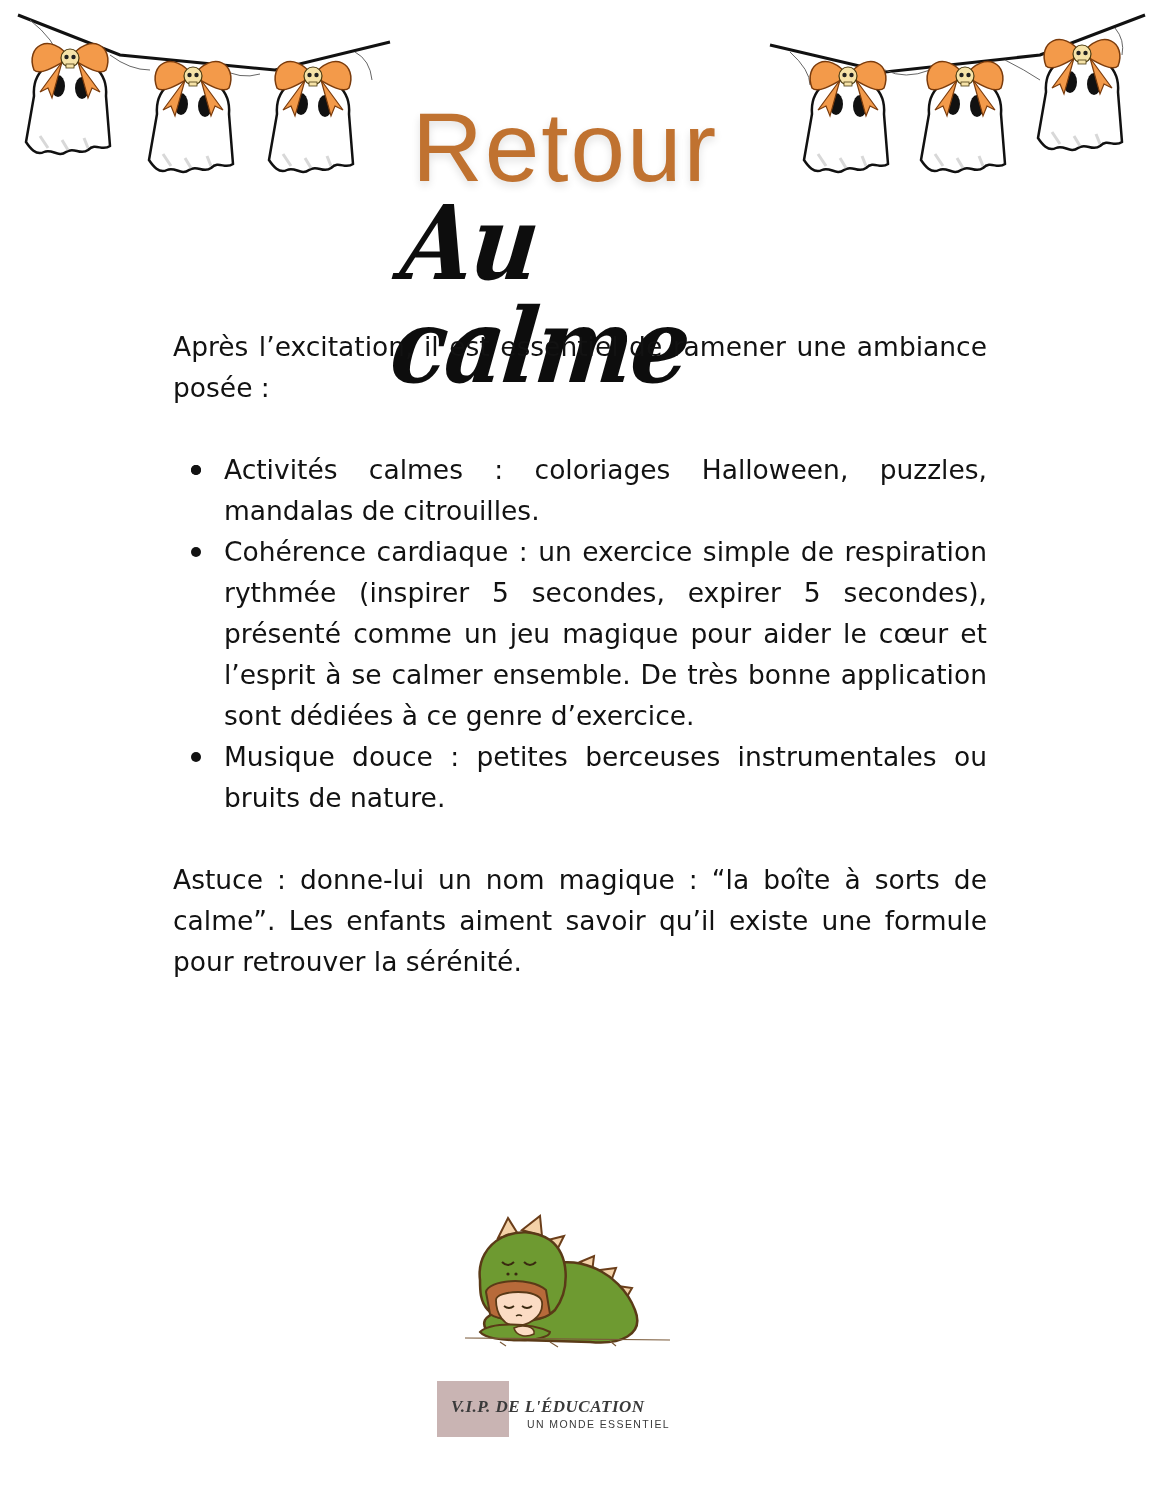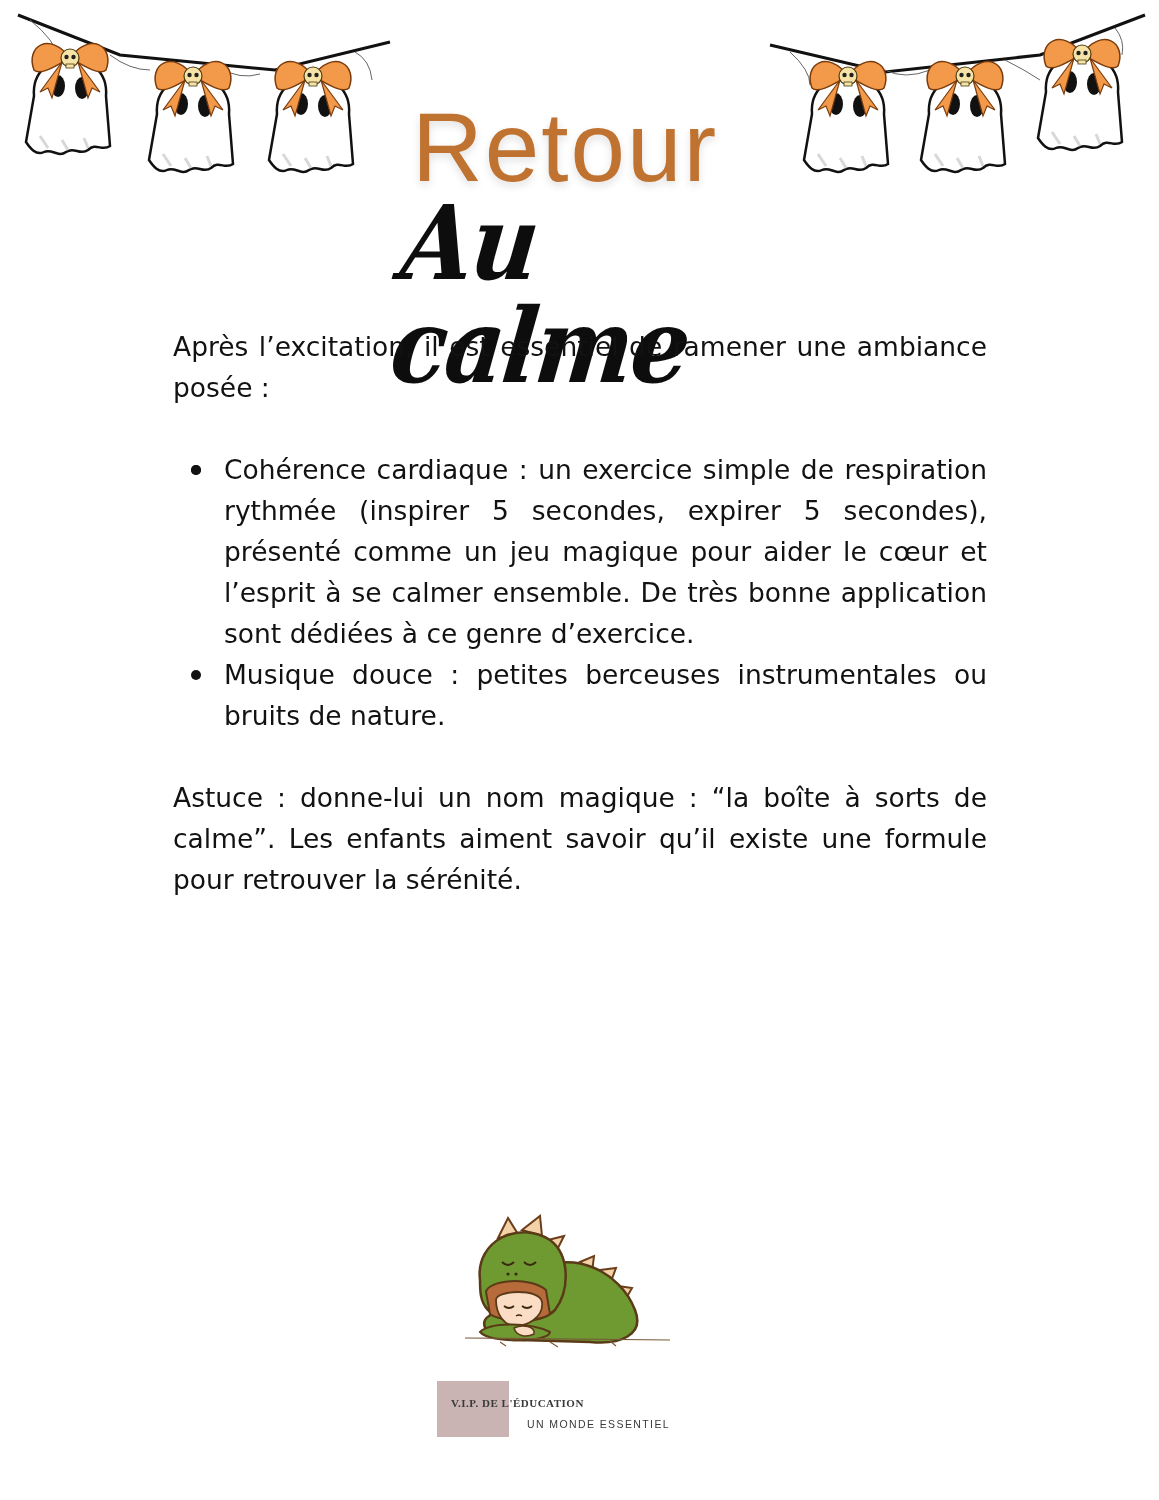--- a/index.html
+++ b/index.html
@@ -32,21 +32,21 @@
     .intro { margin-bottom: 41px !important; }
     ul.items { list-style: none; margin: 41px 0 41px 0; padding: 0; }
     ul.items li { position: relative; padding-left: 51px; text-align: justify; }
     ul.items li .bullet { position: absolute; left: 18px; top: 16px; width: 10px; height: 10px; border-radius: 50%; background: #121212; }
     .tip { margin-top: 41px !important; }
 
     .mascot { position: absolute; left: 460px; top: 1210px; width: 220px; height: 140px; }
 
     .logo { position: absolute; left: 437px; top: 1381px; width: 270px; height: 58px; }
     .logo-square { position: absolute; left: 0; top: 0; width: 72px; height: 56px; background: #c9b4b3; }
-    .logo-main { position: absolute; left: 14px; top: 16px; font-family: "Liberation Serif", serif; font-size: 11px; font-weight: 700; color: #3a3a3a; letter-spacing: 0.5px; white-space: nowrap; }
+    .logo-main { position: absolute; left: 14px; top: 16px; font-family: "Liberation Serif", serif; font-size: 17px; font-weight: 700; color: #3a3a3a; letter-spacing: 0.5px; white-space: nowrap; font-style: italic; }
     .logo-sub { position: absolute; left: 90px; top: 37px; font-family: "Liberation Sans", sans-serif; font-size: 10.5px; color: #3a3a3a; letter-spacing: 1.4px; white-space: nowrap; }
   </style>
 </head>
 <body>
 
 <div class="garland" id="garland-left">
   <svg width="400" height="180" viewBox="0 0 400 180">
     <defs>
       <g id="ghost">
 
@@ -115,20 +115,21 @@
 
 <div class="title-block">
   <div class="title-retour">Retour</div>
   <div class="title-calme">Au calme</div>
 </div>
 
 <div class="content">
   <p class="intro">Après l’excitation, il est essentiel de ramener une ambiance posée :</p>
   <ul class="items">
     <li><span class="bullet"></span></li>
+    <li><span class="bullet"></span><span>Activités calmes : coloriages Halloween, puzzles, mandalas de citrouilles.</span></li>
     <li><span class="bullet"></span><span>Cohérence cardiaque : un exercice simple de respiration rythmée (inspirer 5 secondes, expirer 5 secondes), présenté comme un jeu magique pour aider le cœur et l’esprit à se calmer ensemble. De très bonne application sont dédiées à ce genre d’exercice.</span></li>
     <li><span class="bullet"></span><span>Musique douce : petites berceuses instrumentales ou bruits de nature.</span></li>
   </ul>
   <p class="tip">Astuce : donne-lui un nom magique : “la boîte à sorts de calme”. Les enfants aiment savoir qu’il existe une formule pour retrouver la sérénité.</p>
 </div>
 
 <div class="mascot">
   <svg width="220" height="140" viewBox="0 0 220 140">
 
     <path d="M 38 28 L 48 8 L 58 24 Z M 62 20 L 80 6 L 82 26 Z M 88 30 L 104 26 L 96 42 Z M 120 52 L 134 46 L 132 62 Z M 140 60 L 156 58 L 150 74 Z M 158 76 L 172 78 L 164 92 Z" fill="#f4d2a8" stroke="#6b3e1a" stroke-width="2"></path>

